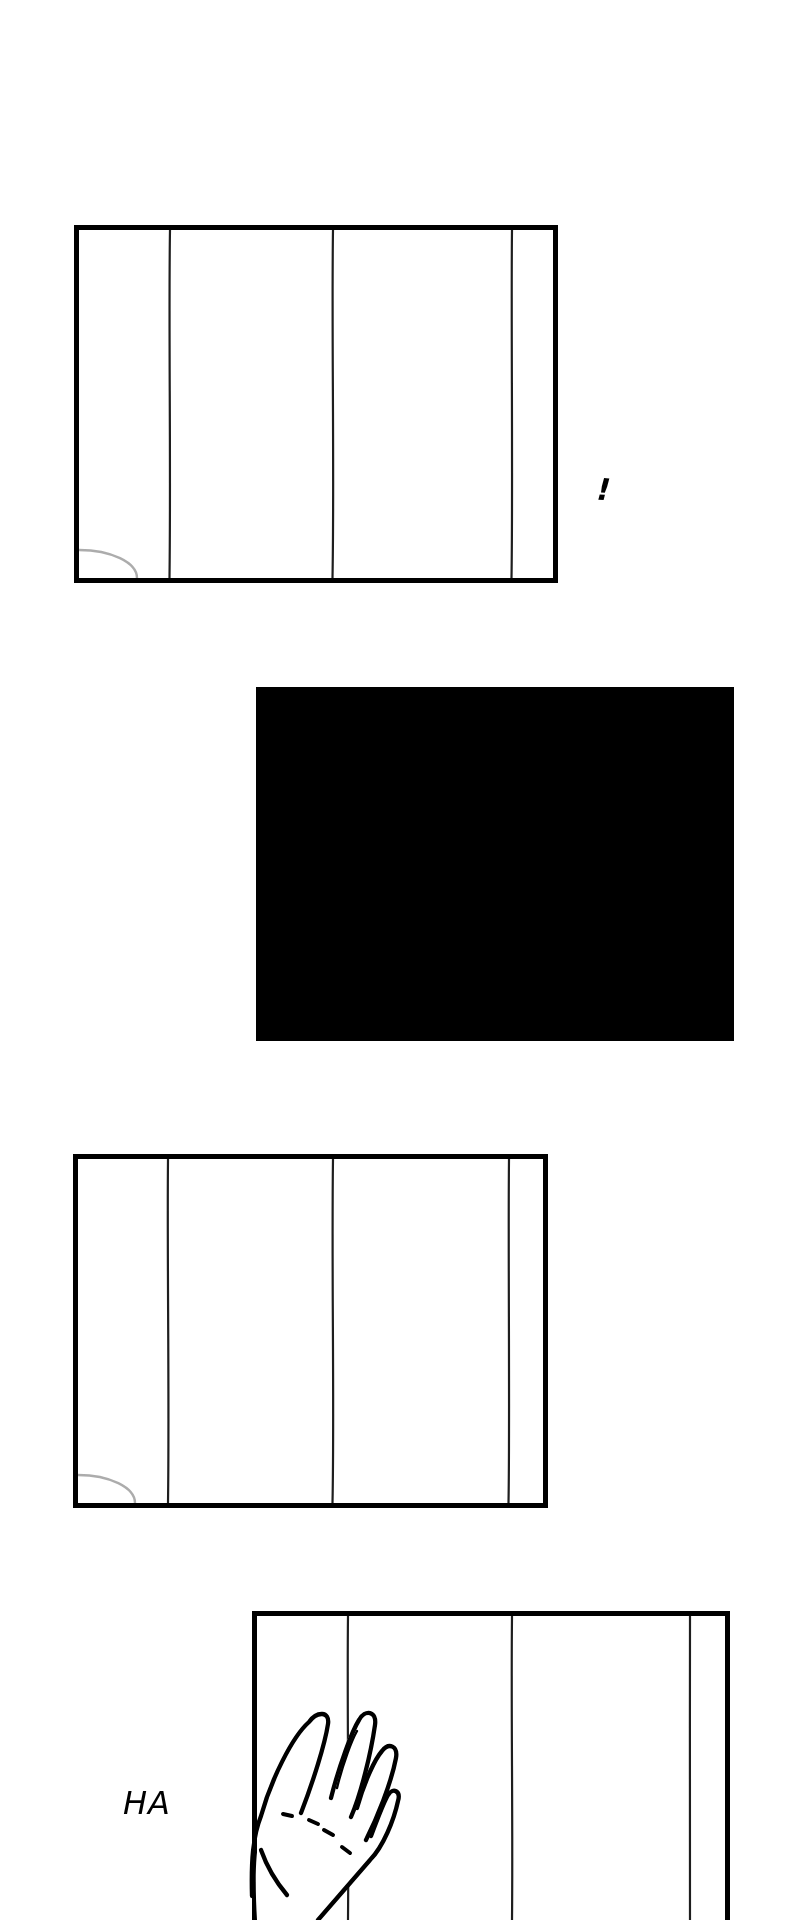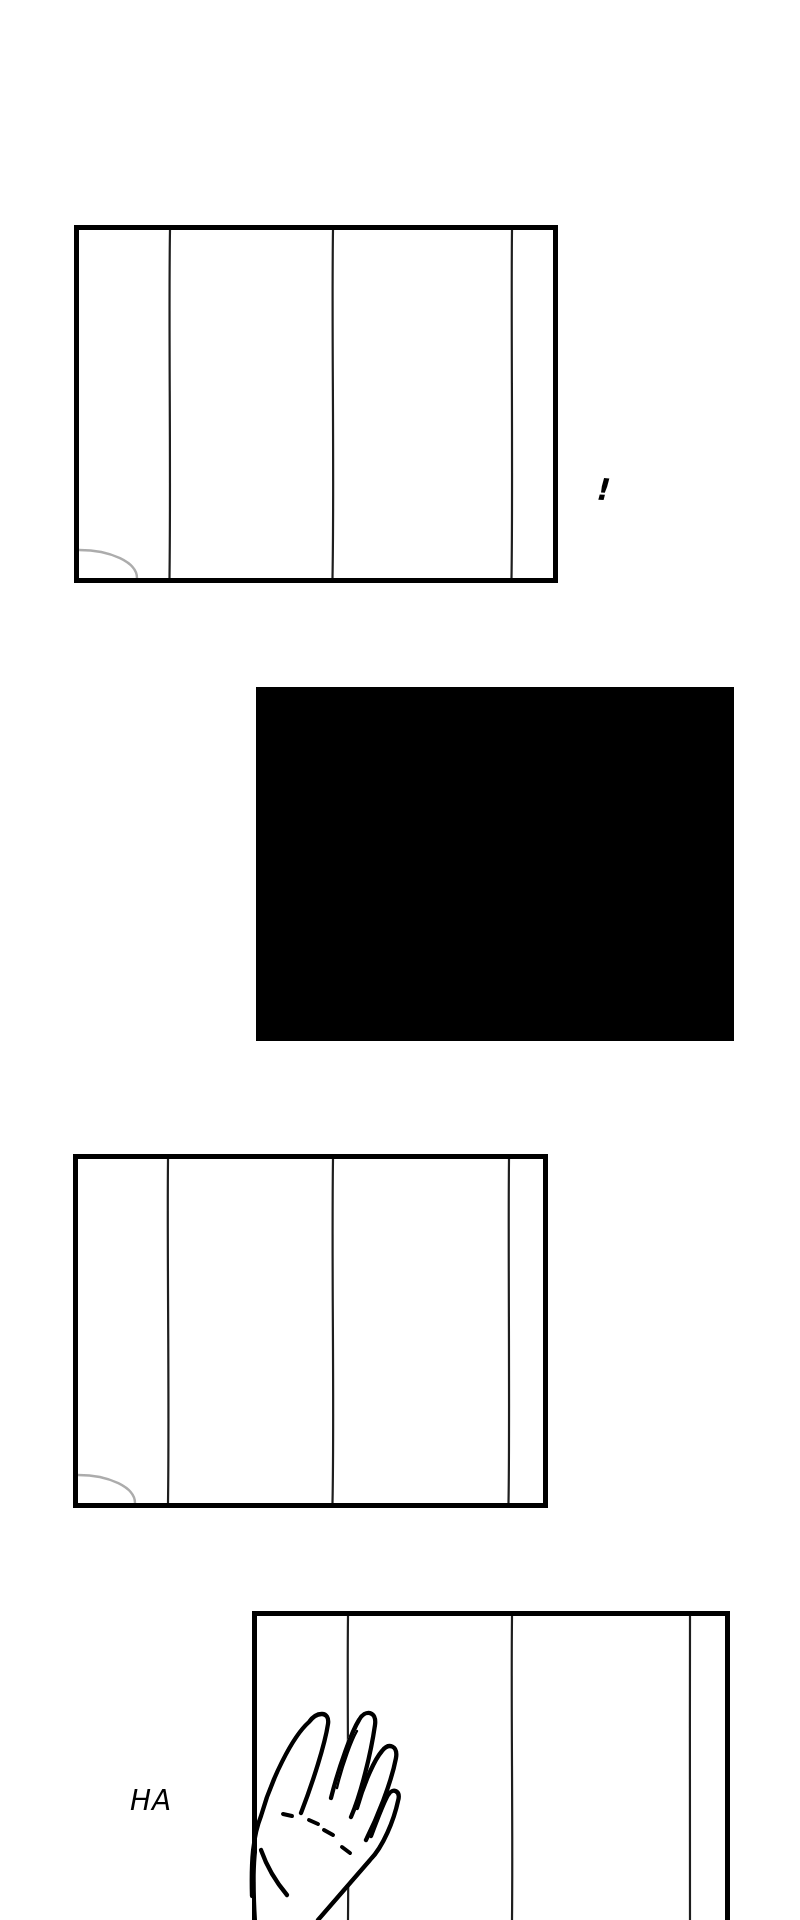--- a/index.html
+++ b/index.html
@@ -18,21 +18,21 @@
   .seam{stroke:var(--seam);stroke-width:2.2;fill:none;}
   .arc{stroke:var(--arc-gray);stroke-width:2.4;fill:none;opacity:.75;}
   .hand{position:absolute;left:228px;top:1688px;width:184px;height:232px;z-index:3;}
   .hand .line{stroke:var(--ink);stroke-width:4.3;fill:none;stroke-linecap:round;}
   .hand .thin{stroke:var(--ink);stroke-width:2.4;fill:none;stroke-linecap:round;}
   .hand .dash{stroke:var(--ink);stroke-width:4;fill:none;stroke-linecap:round;}
   .hand .fill{fill:var(--paper);stroke:none;}
   .sfx{position:absolute;color:var(--ink);font-style:italic;line-height:1;z-index:4;
        font-family:"DejaVu Sans","Liberation Sans",sans-serif;}
   .excl{left:518px;top:245px;font-size:30px;font-weight:bold;transform:rotate(4deg);}
-  .ha{left:130px;top:1787px;font-size:28px;font-weight:500;letter-spacing:1px;}
+  .ha{left:123px;top:1787px;font-size:32px;font-weight:500;letter-spacing:1px;}
 </style>
 </head>
 <body>
 
 <div class="page">
 
   <section class="panel lineart" id="panel1">
     <svg class="art" viewBox="0 0 474 348" preserveAspectRatio="none">
       <path class="seam" d="M91,0 C89.5,90 92,230 90.5,348"></path>
       <path class="seam" d="M254,0 C252.5,100 255.5,240 253.5,348"></path>

